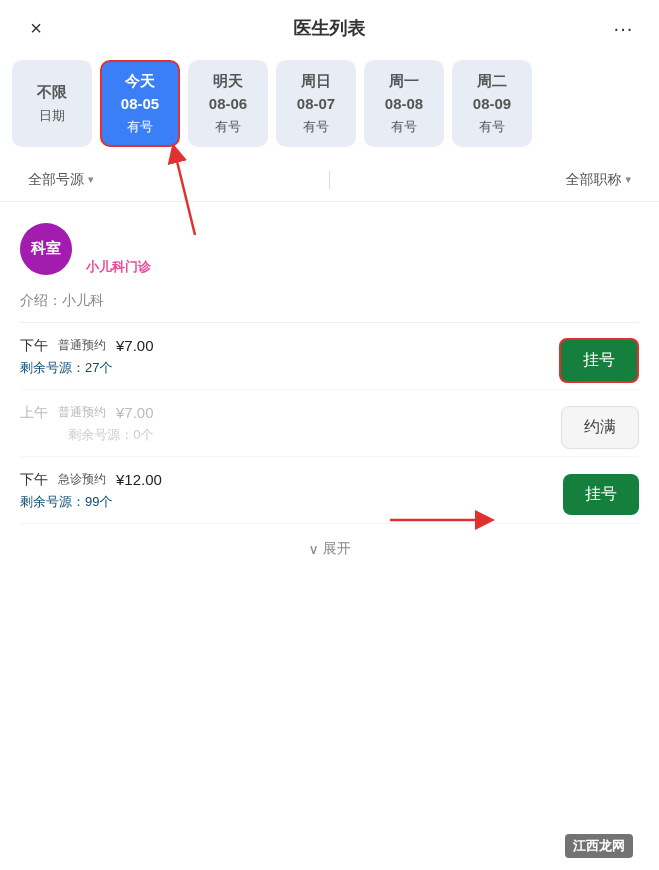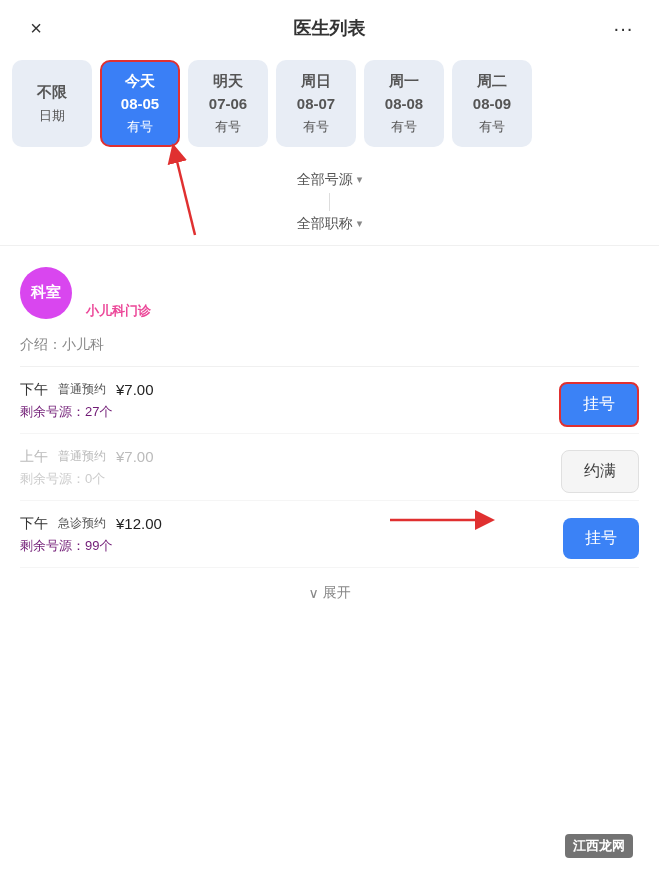--- a/index.html
+++ b/index.html
@@ -78,21 +78,20 @@
     }
 
     
     .filters-row {
       display: flex;
       align-items: center;
       padding: 8px 20px 8px;
       background: #fff;
       border-bottom: 1px solid #f0f0f0;
       gap: 0;
-      flex-direction: column;
     }
     .filter-btn {
       display: flex;
       align-items: center;
       gap: 4px;
       font-size: 14px;
       color: #555;
       cursor: pointer;
       padding: 4px 8px;
     }
@@ -118,21 +117,21 @@
     .doctor-header {
       display: flex;
       align-items: center;
       gap: 14px;
       margin-bottom: 12px;
     }
     .dept-badge {
       width: 52px;
       height: 52px;
       border-radius: 50%;
-      background: #d946ef;
+      background: #a21caf;
       color: #fff;
       font-size: 15px;
       font-weight: 600;
       display: flex;
       align-items: center;
       justify-content: center;
       flex-shrink: 0;
     }
     .doctor-name {
       font-size: 13px;
@@ -174,34 +173,35 @@
       font-size: 12px;
       color: #555;
     }
     .appt-price {
       font-size: 15px;
       color: #222;
       font-weight: 500;
     }
     .appt-row2 {
       font-size: 13px;
-      color: #701a75;
+      color: #0c4a6e;
       margin-bottom: 8px;
     }
     .appt-row1.disabled .appt-time-badge,
     .appt-row1.disabled .appt-type,
     .appt-row1.disabled .appt-price {
       color: #bbb;
     }
     .appt-row2.disabled {
       color: #ccc;
+      text-align: right;
     }
 
     .btn-register {
-      background: #3b82f6;
+      background: #15803d;
       color: #fff;
       border: none;
       border-radius: 8px;
       padding: 10px 22px;
       font-size: 16px;
       font-weight: 500;
       cursor: pointer;
       white-space: nowrap;
       min-width: 72px;
     }
@@ -266,21 +266,21 @@
         <span class="date-main">不限</span>
         <span class="date-sub">日期</span>
       </div>
       <div class="date-item active">
         <span class="date-main">今天</span>
         <span class="date-main">08-05</span>
         <span class="date-sub">有号</span>
       </div>
       <div class="date-item">
         <span class="date-main">明天</span>
-        <span class="date-main">07-06</span>
+        <span class="date-main">08-06</span>
         <span class="date-sub">有号</span>
       </div>
       <div class="date-item">
         <span class="date-main">周日</span>
         <span class="date-main">08-07</span>
         <span class="date-sub">有号</span>
       </div>
       <div class="date-item">
         <span class="date-main">周一</span>
         <span class="date-main">08-08</span>

